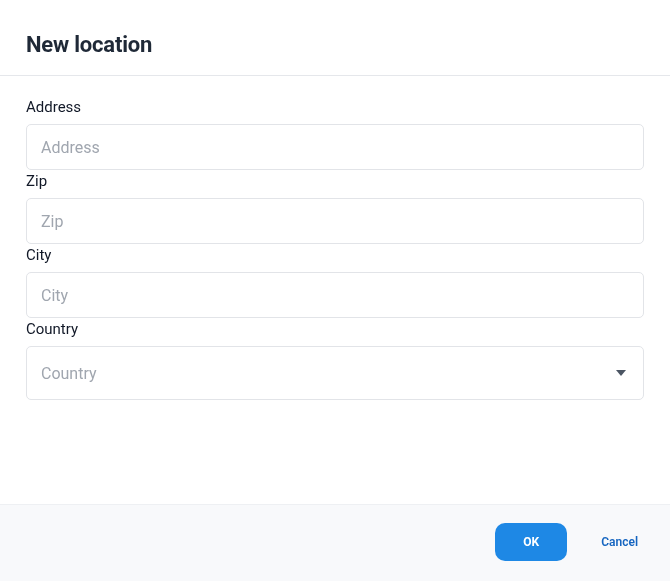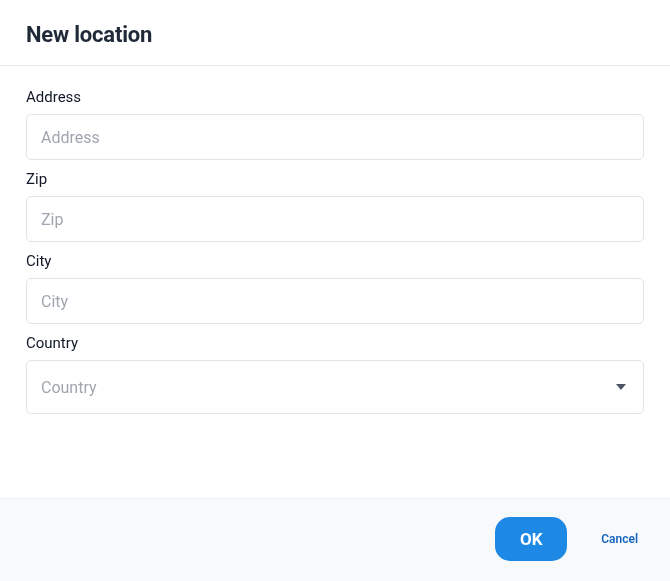--- a/index.html
+++ b/index.html
@@ -9,35 +9,35 @@
     }
     body {
       font-family: -apple-system, BlinkMacSystemFont, "Segoe UI", Roboto, "Helvetica Neue", Arial, sans-serif;
       background: #ffffff;
       width: 670px;
       height: 581px;
       display: flex;
       flex-direction: column;
     }
     .dialog-header {
-      padding: 22px 26px 18px 26px;
+      padding: 32px 26px 18px 26px;
       border-bottom: 1px solid #e5e7eb;
     }
     .dialog-title {
       font-size: 22px;
       font-weight: 700;
       color: #1f2937;
       letter-spacing: -0.2px;
     }
     .dialog-body {
       padding: 22px 26px 24px 26px;
       flex: 1;
     }
     .form-group {
-      margin-bottom: 10px;
+      margin-bottom: 2px;
     }
     .form-label {
       display: block;
       font-size: 15px;
       color: #111827;
       margin-bottom: 8px;
       font-weight: 400;
     }
     .form-input {
       width: 100%;
@@ -88,23 +88,23 @@
       display: flex;
       justify-content: flex-end;
       align-items: center;
       gap: 28px;
       border-top: 1px solid #eef0f3;
     }
     .btn-primary {
       background: #1e88e5;
       color: #ffffff;
       border: none;
-      border-radius: 15px;
+      border-radius: 10px;
       padding: 12px 24px;
-      font-size: 17px;
+      font-size: 12px;
       font-weight: 700;
       cursor: pointer;
       font-family: inherit;
       min-width: 72px;
     }
     .btn-link {
       background: transparent;
       border: none;
       color: #1565c0;
       font-size: 12px;

